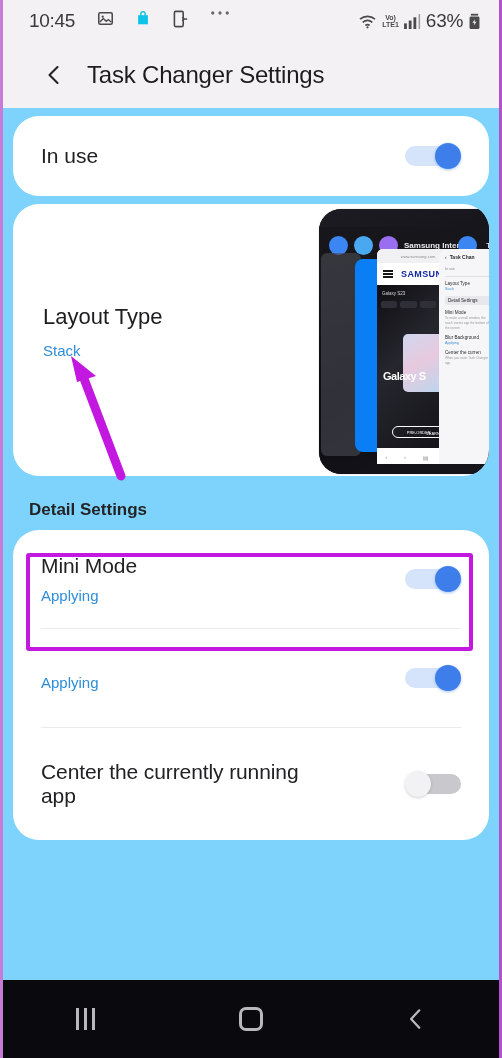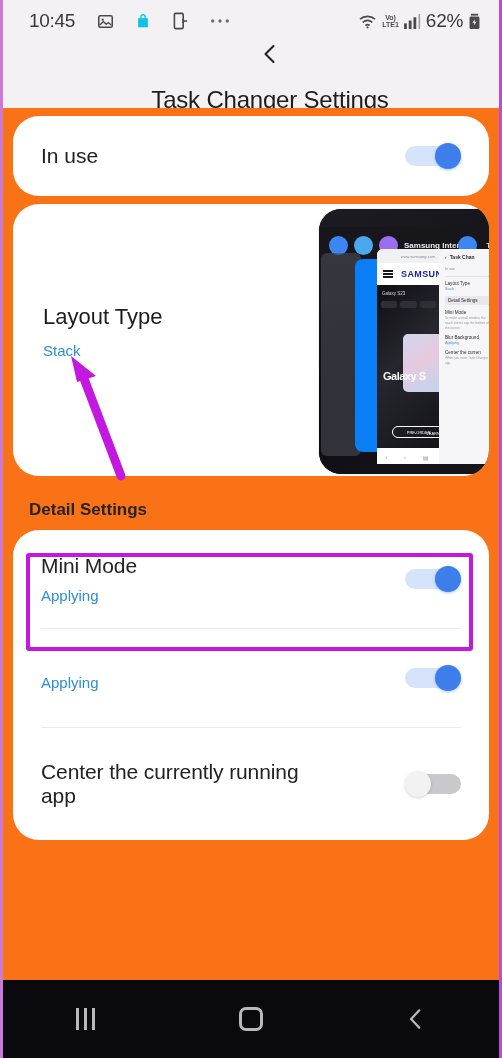--- a/index.html
+++ b/index.html
@@ -18,38 +18,38 @@
     overflow:hidden;
   }
 
   
   #status-bar {
     position:absolute; top:0; left:0; right:0; height:42px;
     background:#f3f1f4;
     display:flex; align-items:center;
     padding:0 18px 0 26px;
   }
-  #status-left { display:flex; align-items:center; gap:22px; }
+  #status-left { display:flex; align-items:flex-start; gap:22px; }
   #clock { font-size:19px; color:#3a3a3c; letter-spacing:-.3px; }
   .sbi { display:inline-flex; align-items:center; justify-content:center; }
   #status-right { margin-left:auto; display:flex; align-items:center; gap:5px; }
   #battery-pct { font-size:19px; color:#3a3a3c; letter-spacing:-.3px; }
   .voltetxt { font-size:7px; line-height:7px; color:#4a4a4c; text-align:center; font-weight:bold;}
 
   
   #app-bar {
     position:absolute; top:42px; left:0; right:0; height:66px;
     background:#f3f1f4;
-    display:flex; align-items:center; padding-left:38px; gap:20px;flex-direction:column;
+    display:flex; align-items:center; padding-left:38px; gap:20px;
   }
   #back-arrow { width:26px; height:26px; display:flex; align-items:center; justify-content:center; cursor:pointer;}
   #page-title { font-size:24px; color:#1d1d1f; letter-spacing:-.2px; }
 
   
-  #content { position:absolute; top:108px; left:0; right:0; bottom:78px; background:#f97316; }
+  #content { position:absolute; top:108px; left:0; right:0; bottom:78px; background:#7dd3fc; }
 
   .card {
     background:#ffffff;
     border-radius:26px;
     margin:8px 10px;
     position:relative;
   }
 
   
   #card-inuse { height:80px; display:flex; align-items:center; padding:0 28px; }
@@ -210,21 +210,21 @@
         <span class="voltetxt">LTE1</span>
       </span>
       <span class="sbi">
         <svg width="17" height="15" viewBox="0 0 18 16">
             <rect x="0" y="10" width="3" height="6" fill="#4a4a4c"></rect>
             <rect x="5" y="7" width="3" height="9" fill="#4a4a4c"></rect>
             <rect x="10" y="3.5" width="3" height="12.5" fill="#4a4a4c"></rect>
             <rect x="15.5" y="0" width="1.6" height="16" fill="#9b9b9f"></rect>
           </svg>
       </span>
-      <span id="battery-pct">62%</span>
+      <span id="battery-pct">63%</span>
       <span class="sbi">
         <svg width="13" height="18" viewBox="0 0 14 20">
             <rect x="3" y="2" width="8" height="2" fill="#4a4a4c"></rect>
             <rect x="1.5" y="5" width="11" height="14" rx="1.6" fill="#4a4a4c"></rect>
             <path d="M7.6 8l-3 4h2.2l-.6 3 3-4.2H7z" fill="#f3f1f4"></path>
           </svg>
       </span>
     </div>
   </div>
 

